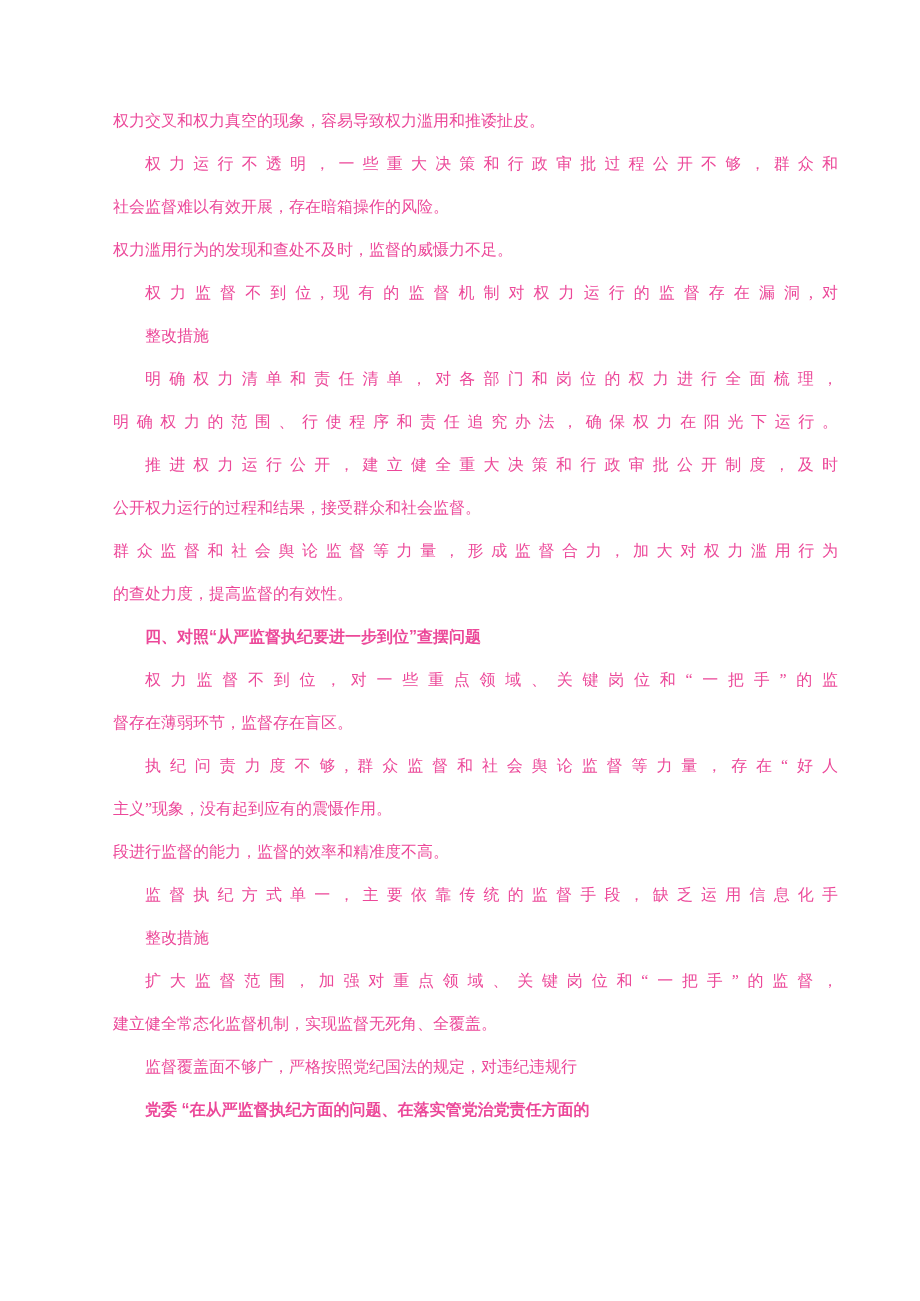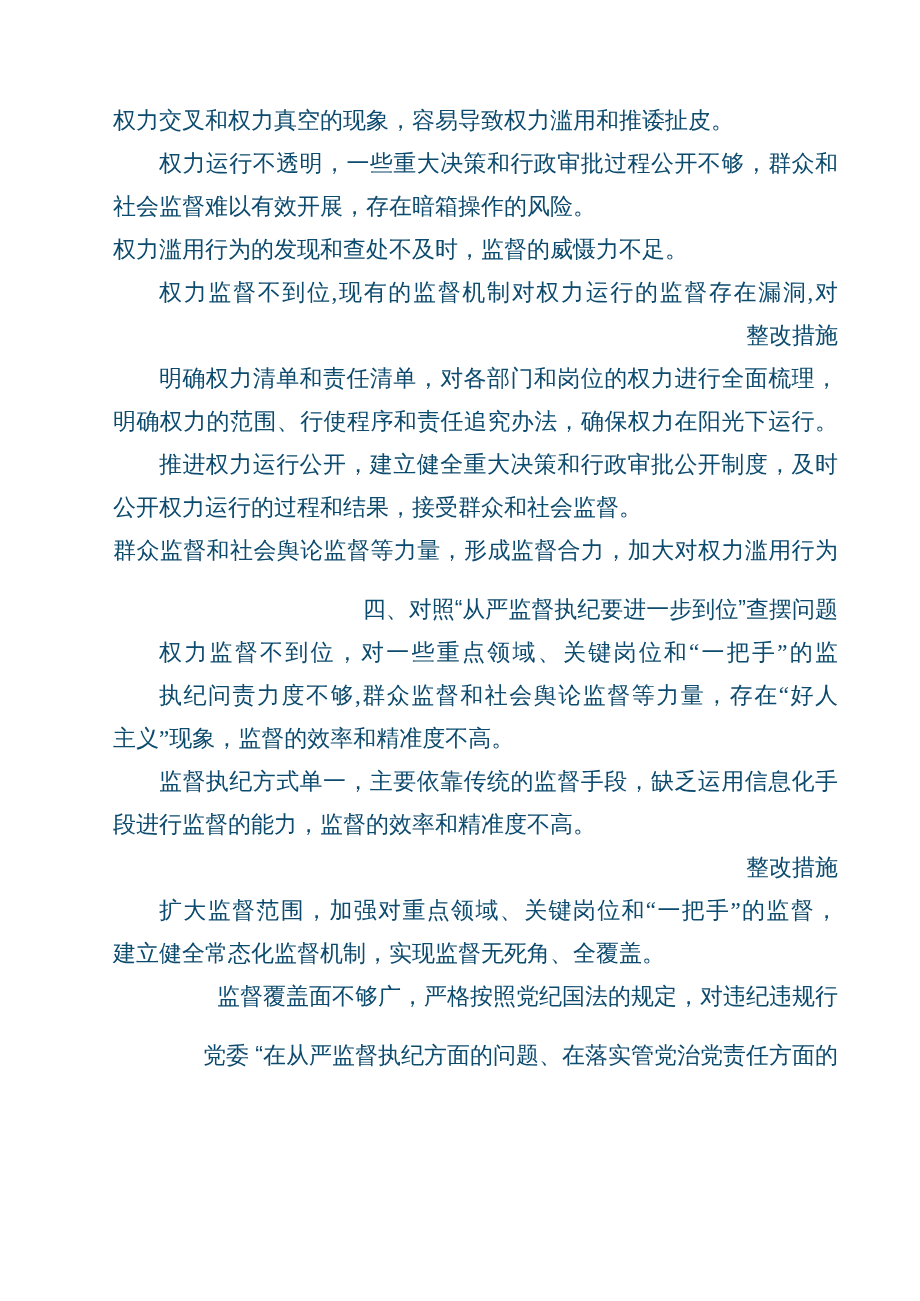--- a/index.html
+++ b/index.html
@@ -15,63 +15,63 @@
     overflow: hidden;
   }
   .text-block {
     position: absolute;
     top: 99px;
     left: 113px;
     width: 725px;
   }
   .line {
     font-family: "Liberation Serif", "DejaVu Serif", serif;
-    font-size: 23px;
+    font-size: 16px;
     line-height: 43px;
     height: 43px;
-    color: #0c4a6e;
+    color: #ec4899;
     white-space: pre-wrap;
     overflow: visible;
   }
   .line.indent {
     text-indent: 2em;
-    text-align: right;
   }
   .line.just {
     text-align: justify;
     text-align-last: justify;
   }
   .line.bold {
     font-family: "Liberation Sans", "DejaVu Sans", sans-serif;
-    font-weight: 400;
+    font-weight: 700;
     letter-spacing: 0px;
-    margin-top: 16px;
   }
 </style>
 </head>
 <body>
 
 <div class="page">
   <div class="text-block">
       <div class="line">权力交叉和权力真空的现象，容易导致权力滥用和推诿扯皮。</div>
       <div class="line indent just">权力运行不透明，一些重大决策和行政审批过程公开不够，群众和</div>
       <div class="line">社会监督难以有效开展，存在暗箱操作的风险。</div>
       <div class="line">权力滥用行为的发现和查处不及时，监督的威慑力不足。</div>
       <div class="line indent just">权力监督不到位,现有的监督机制对权力运行的监督存在漏洞,对</div>
       <div class="line indent">整改措施</div>
       <div class="line indent just">明确权力清单和责任清单，对各部门和岗位的权力进行全面梳理，</div>
       <div class="line just">明确权力的范围、行使程序和责任追究办法，确保权力在阳光下运行。</div>
       <div class="line indent just">推进权力运行公开，建立健全重大决策和行政审批公开制度，及时</div>
       <div class="line">公开权力运行的过程和结果，接受群众和社会监督。</div>
       <div class="line just">群众监督和社会舆论监督等力量，形成监督合力，加大对权力滥用行为</div>
+      <div class="line">的查处力度，提高监督的有效性。</div>
       <div class="line indent bold">四、对照“从严监督执纪要进一步到位”查摆问题</div>
       <div class="line indent just">权力监督不到位，对一些重点领域、关键岗位和“一把手”的监</div>
+      <div class="line">督存在薄弱环节，监督存在盲区。</div>
       <div class="line indent just">执纪问责力度不够,群众监督和社会舆论监督等力量，存在“好人</div>
-      <div class="line">主义”现象，监督的效率和精准度不高。</div>
+      <div class="line">主义”现象，没有起到应有的震慑作用。</div>
+      <div class="line">段进行监督的能力，监督的效率和精准度不高。</div>
       <div class="line indent just">监督执纪方式单一，主要依靠传统的监督手段，缺乏运用信息化手</div>
-      <div class="line">段进行监督的能力，监督的效率和精准度不高。</div>
       <div class="line indent">整改措施</div>
       <div class="line indent just">扩大监督范围，加强对重点领域、关键岗位和“一把手”的监督，</div>
       <div class="line">建立健全常态化监督机制，实现监督无死角、全覆盖。</div>
       <div class="line indent">监督覆盖面不够广，严格按照党纪国法的规定，对违纪违规行</div>
       <div class="line indent bold">党委 “在从严监督执纪方面的问题、在落实管党治党责任方面的</div>
     </div>
 </div>
 
 </body></html>

